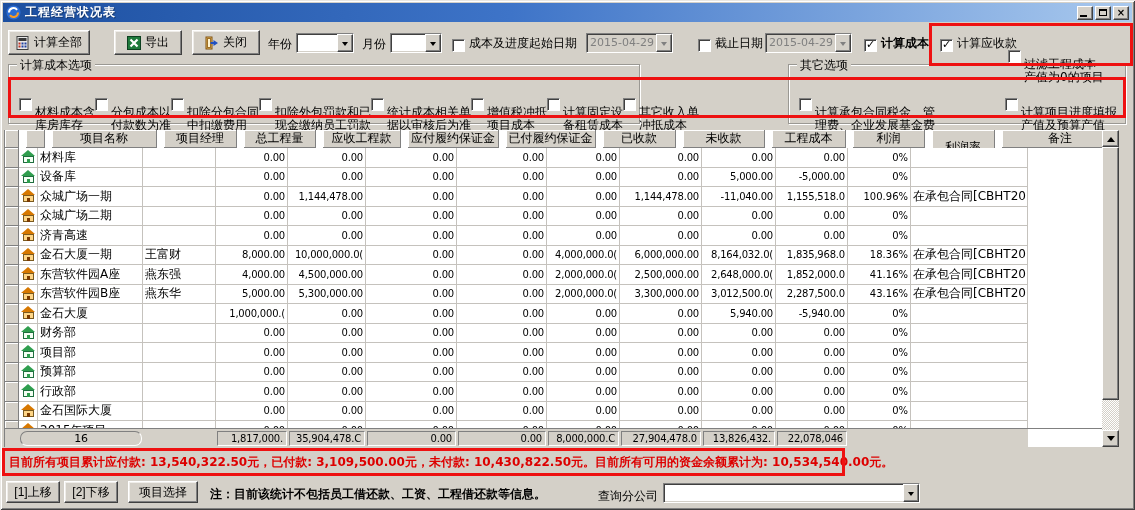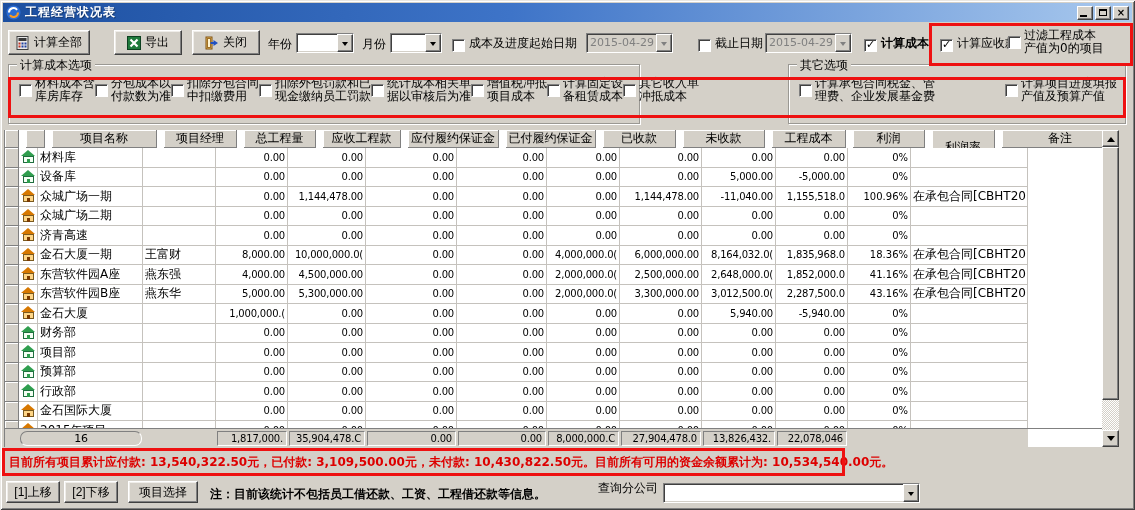--- a/index.html
+++ b/index.html
@@ -40,21 +40,21 @@
     border:1px solid; border-color:#808080 #fff #fff #808080; box-shadow:inset 1px 1px 0 #404040; }
   .cb .mark { position:absolute; left:1px; top:-2px; font-size:11px; font-weight:bold; color:#000; line-height:13px; }
 
   
   .toolbar { position:absolute; left:0; top:27px; width:1135px; height:31px; }
   .toolbar > * { position:absolute; }
   .tlabel { top:9px; font-size:12px; white-space:nowrap; }
   .tbutton { top:3px; height:25px; }
   .ckgroup { display:flex; align-items:flex-end; gap:4px; top:8px; }
   .ck2group { display:flex; align-items:center; gap:3px; top:2px; }
-  .optlines { display:flex; flex-direction:column; line-height:13px; font-size:12px; white-space:nowrap; }
+  .optlines { display:flex; flex-direction:column; line-height:13px; font-size:12px; white-space:nowrap;margin-top:29px; }
 
   
   .groupbox { position:absolute; top:64px; height:60px; border:1px solid #9a9893;
     box-shadow:inset 1px 1px 0 #fff, 1px 1px 0 #fff; }
   .groupbox .legend { position:absolute; top:-8px; left:8px; background:#d4d0c8; padding:0 3px; font-size:12px; white-space:nowrap; }
   .optrow { position:absolute; left:10px; right:8px; top:12px; display:flex; justify-content:space-between; align-items:center; }
   .opt { display:flex; align-items:center; gap:3px; }
 
   
   .redbox { position:absolute; border:3px solid #ee1111; pointer-events:none; z-index:60; }
@@ -117,21 +117,21 @@
   .sthumb { position:absolute; left:0; top:17px; width:17px; height:253px; background:#d4d0c8;
     border:1px solid; border-color:#fff #404040 #404040 #fff; box-shadow:inset -1px -1px 0 #808080; }
 
   
   .statusbar { position:absolute; left:3px; top:449px; width:1129px; height:27px; display:flex; align-items:center; }
   .statusText { color:#dd0000; font-weight:bold; font-size:12px; padding-left:6px; white-space:nowrap; }
   .bottombar { position:absolute; left:0; top:479px; width:1135px; height:27px; }
   .bottombar > * { position:absolute; }
   .bbtn { top:2px; height:22px; }
   .note { top:7px; font-weight:bold; font-size:12px; white-space:nowrap; }
-  .blabel { top:1px; font-size:12px; white-space:nowrap; }
+  .blabel { top:9px; font-size:12px; white-space:nowrap; }
   svg { display:block; }
 </style>
 </head>
 <body>
 
 <div class="window">
 
   <div class="titlebar">
     <span class="ticon">
       <svg width="15" height="15" viewBox="0 0 16 16">

